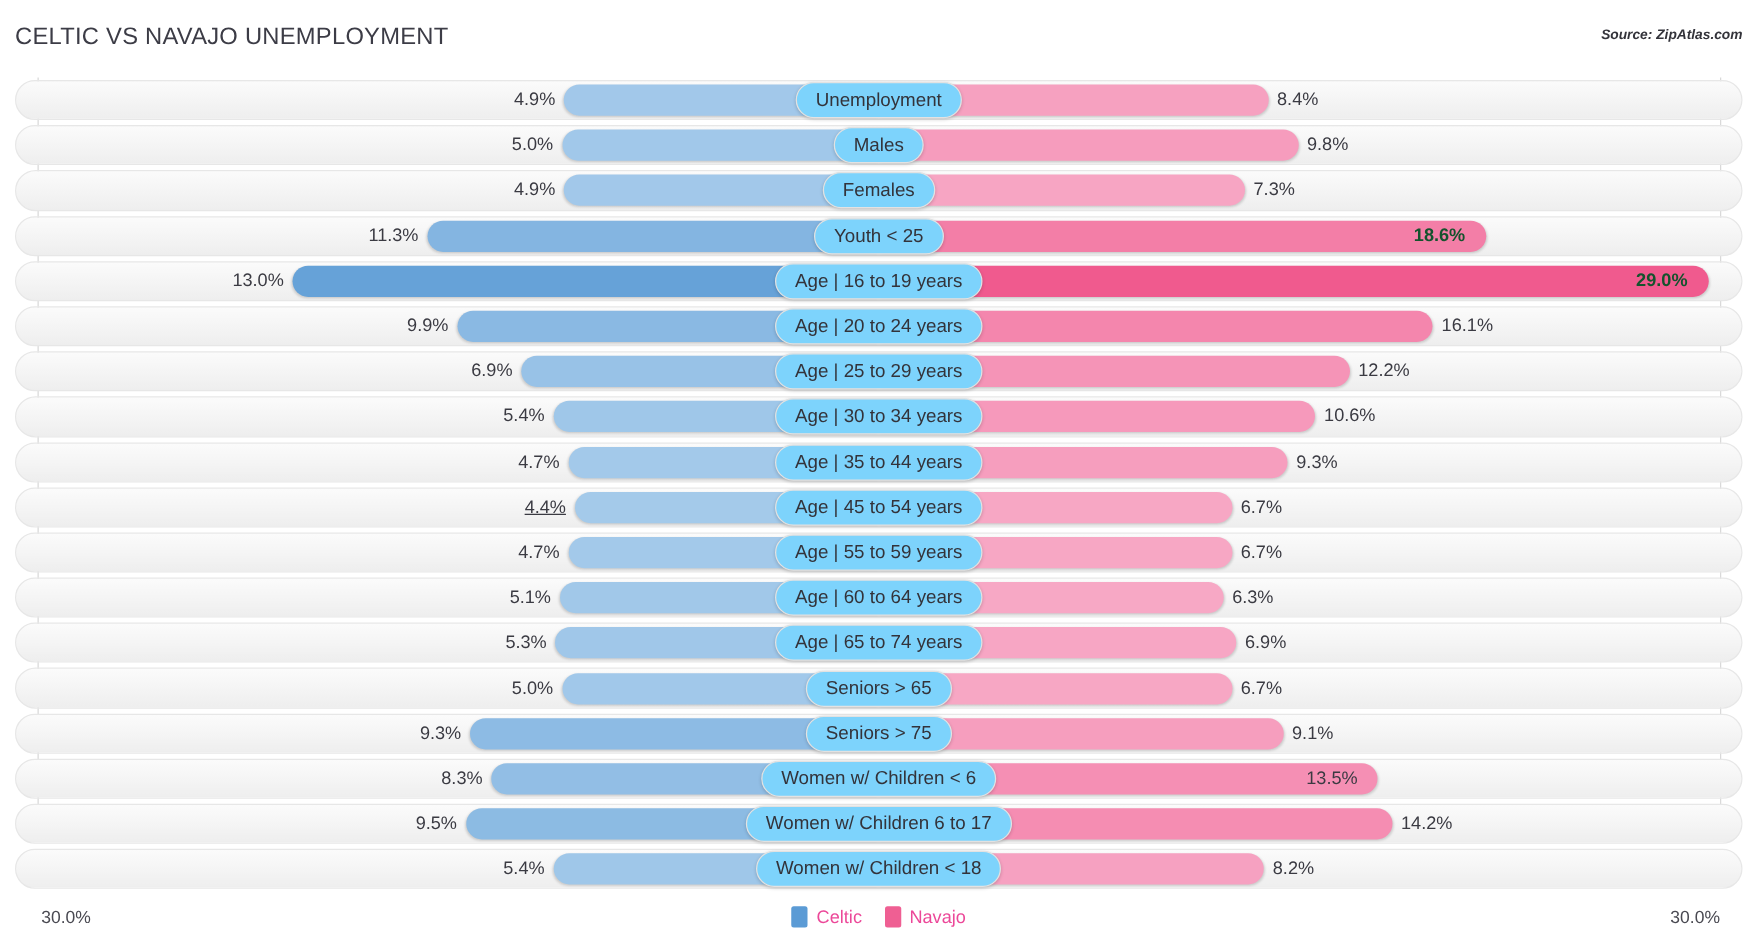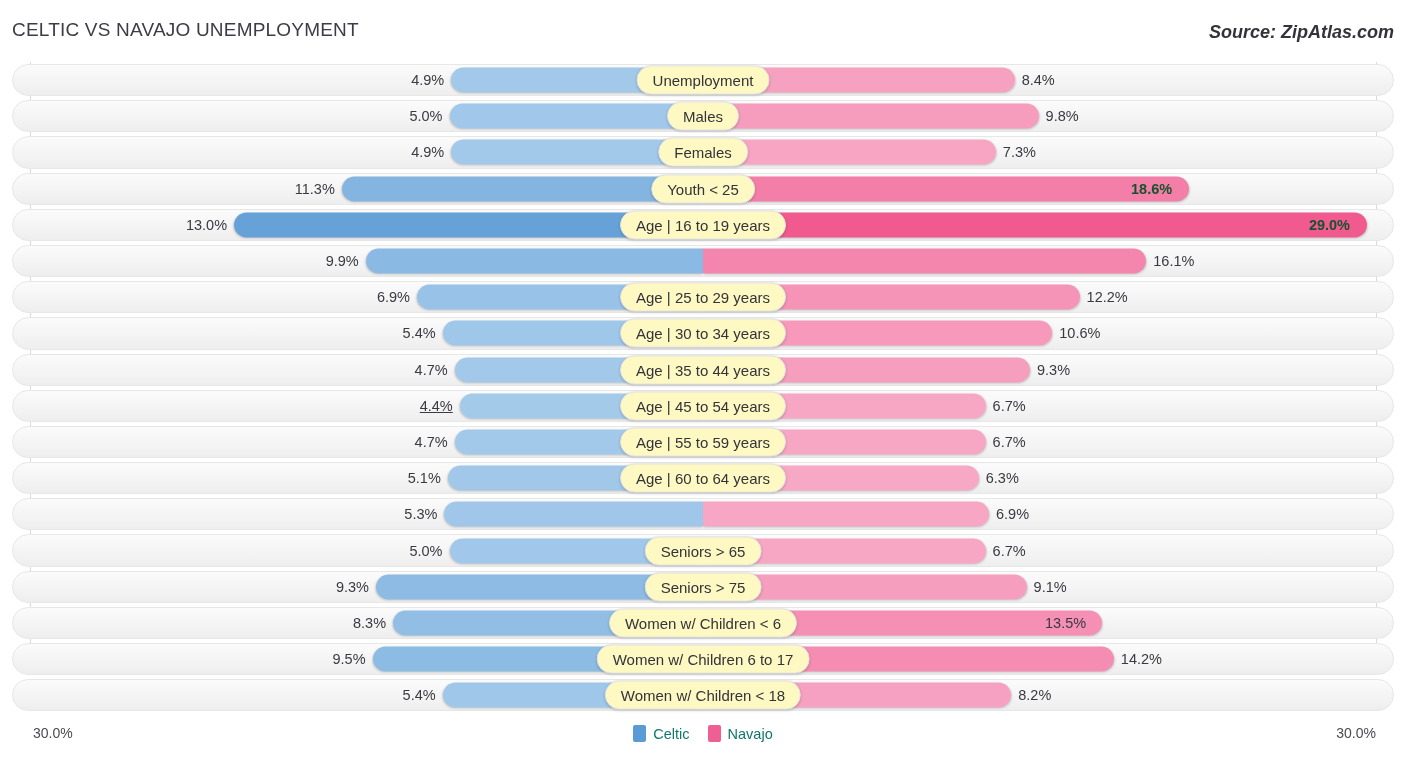--- a/index.html
+++ b/index.html
@@ -12,21 +12,21 @@
   }
   .page{position:relative;width:1406px;height:757px;}
 
   .title{
     position:absolute;left:12px;top:19px;
     font-size:19px;color:#3c3c46;letter-spacing:.2px;
     white-space:nowrap;
   }
   .source{
     position:absolute;right:12px;top:22px;
-    font-size:18px;color:#33333a;font-style:italic;font-weight:bold;
+    font-size:11px;color:#33333a;font-style:italic;font-weight:bold;
     white-space:nowrap;
   }
 
   .chart{
     position:absolute;left:0;top:62px;width:1240px;height:656px;
   }
 
   
   .vline{position:absolute;top:0;bottom:52px;width:1px;background:#d9d9d9;}
   .vline.left{left:30px;}
@@ -65,41 +65,41 @@
 
   .val{
     position:absolute;top:50%;transform:translateY(-50%);
     font-size:14.5px;color:#3a3a42;white-space:nowrap;
   }
   .val.inside{color:#14532d;font-weight:bold;}
 
   .pill{
     position:absolute;left:50%;top:50%;
     transform:translate(-50%,-50%);
-    background:#fef9c3;
+    background:#7dd3fc;
     border:1px solid #e2e2e2;
     border-radius:15px;
     height:27px;line-height:27px;
     padding:0 15px;
     font-size:15px;color:#33333a;
     white-space:nowrap;
     box-shadow:0 1px 3px rgba(0,0,0,.20);
     z-index:5;
   }
 
   .footer{
     position:absolute;left:0;top:714px;width:1406px;height:43px;
   }
   .axis-left{position:absolute;left:33px;top:11px;font-size:14px;color:#4a4a52;}
   .axis-right{position:absolute;right:30px;top:11px;font-size:14px;color:#4a4a52;}
   .legend{
     position:absolute;left:0;right:0;top:11px;
     display:flex;justify-content:center;align-items:center;gap:18px;
   }
-  .lg{display:flex;align-items:center;gap:7px;font-size:14.5px;color:#0f766e;}
+  .lg{display:flex;align-items:center;gap:7px;font-size:14.5px;color:#ec4899;}
   .sw{width:13px;height:17px;border-radius:2px;display:inline-block;}
 </style>
 </head>
 <body>
 
 <div class="page">
 
   <div class="title">CELTIC VS NAVAJO UNEMPLOYMENT</div>
   <div class="source">Source: ZipAtlas.com</div>
 
@@ -146,20 +146,21 @@
           <div class="val" style="right: 1178.96px;">13.0%</div>
           <div class="val inside" style="left: 1308.9px;">29.0%</div>
           <div class="pill">Age | 16 to 19 years</div>
         </div>
         <div class="row">
           <div class="track"></div>
           <div class="bar left" style="width: 337.29px; background: rgb(138, 185, 227);"></div>
           <div class="bar right" style="width: 443.31px; background: rgb(244, 134, 173);"></div>
           <div class="val" style="right: 1047.29px;">9.9%</div>
           <div class="val" style="left: 1153.31px;">16.1%</div>
+          <div class="pill">Age | 20 to 24 years</div>
         </div>
         <div class="row">
           <div class="track"></div>
           <div class="bar left" style="width: 285.99px; background: rgb(152, 194, 231);"></div>
           <div class="bar right" style="width: 376.62px; background: rgb(245, 148, 183);"></div>
           <div class="val" style="right: 995.99px;">6.9%</div>
           <div class="val" style="left: 1086.62px;">12.2%</div>
           <div class="pill">Age | 25 to 29 years</div>
         </div>
         <div class="row">
@@ -201,20 +202,21 @@
           <div class="val" style="right: 965.21px;">5.1%</div>
           <div class="val" style="left: 985.73px;">6.3%</div>
           <div class="pill">Age | 60 to 64 years</div>
         </div>
         <div class="row">
           <div class="track"></div>
           <div class="bar left" style="width: 258.63px; background: rgb(160, 199, 233);"></div>
           <div class="bar right" style="width: 285.99px; background: rgb(247, 166, 196);"></div>
           <div class="val" style="right: 968.63px;">5.3%</div>
           <div class="val" style="left: 995.99px;">6.9%</div>
+          <div class="pill">Age | 65 to 74 years</div>
         </div>
         <div class="row">
           <div class="track"></div>
           <div class="bar left" style="width: 253.5px; background: rgb(161, 200, 234);"></div>
           <div class="bar right" style="width: 282.57px; background: rgb(247, 167, 196);"></div>
           <div class="val" style="right: 963.5px;">5.0%</div>
           <div class="val" style="left: 992.57px;">6.7%</div>
           <div class="pill">Seniors &gt; 65</div>
         </div>
         <div class="row">

